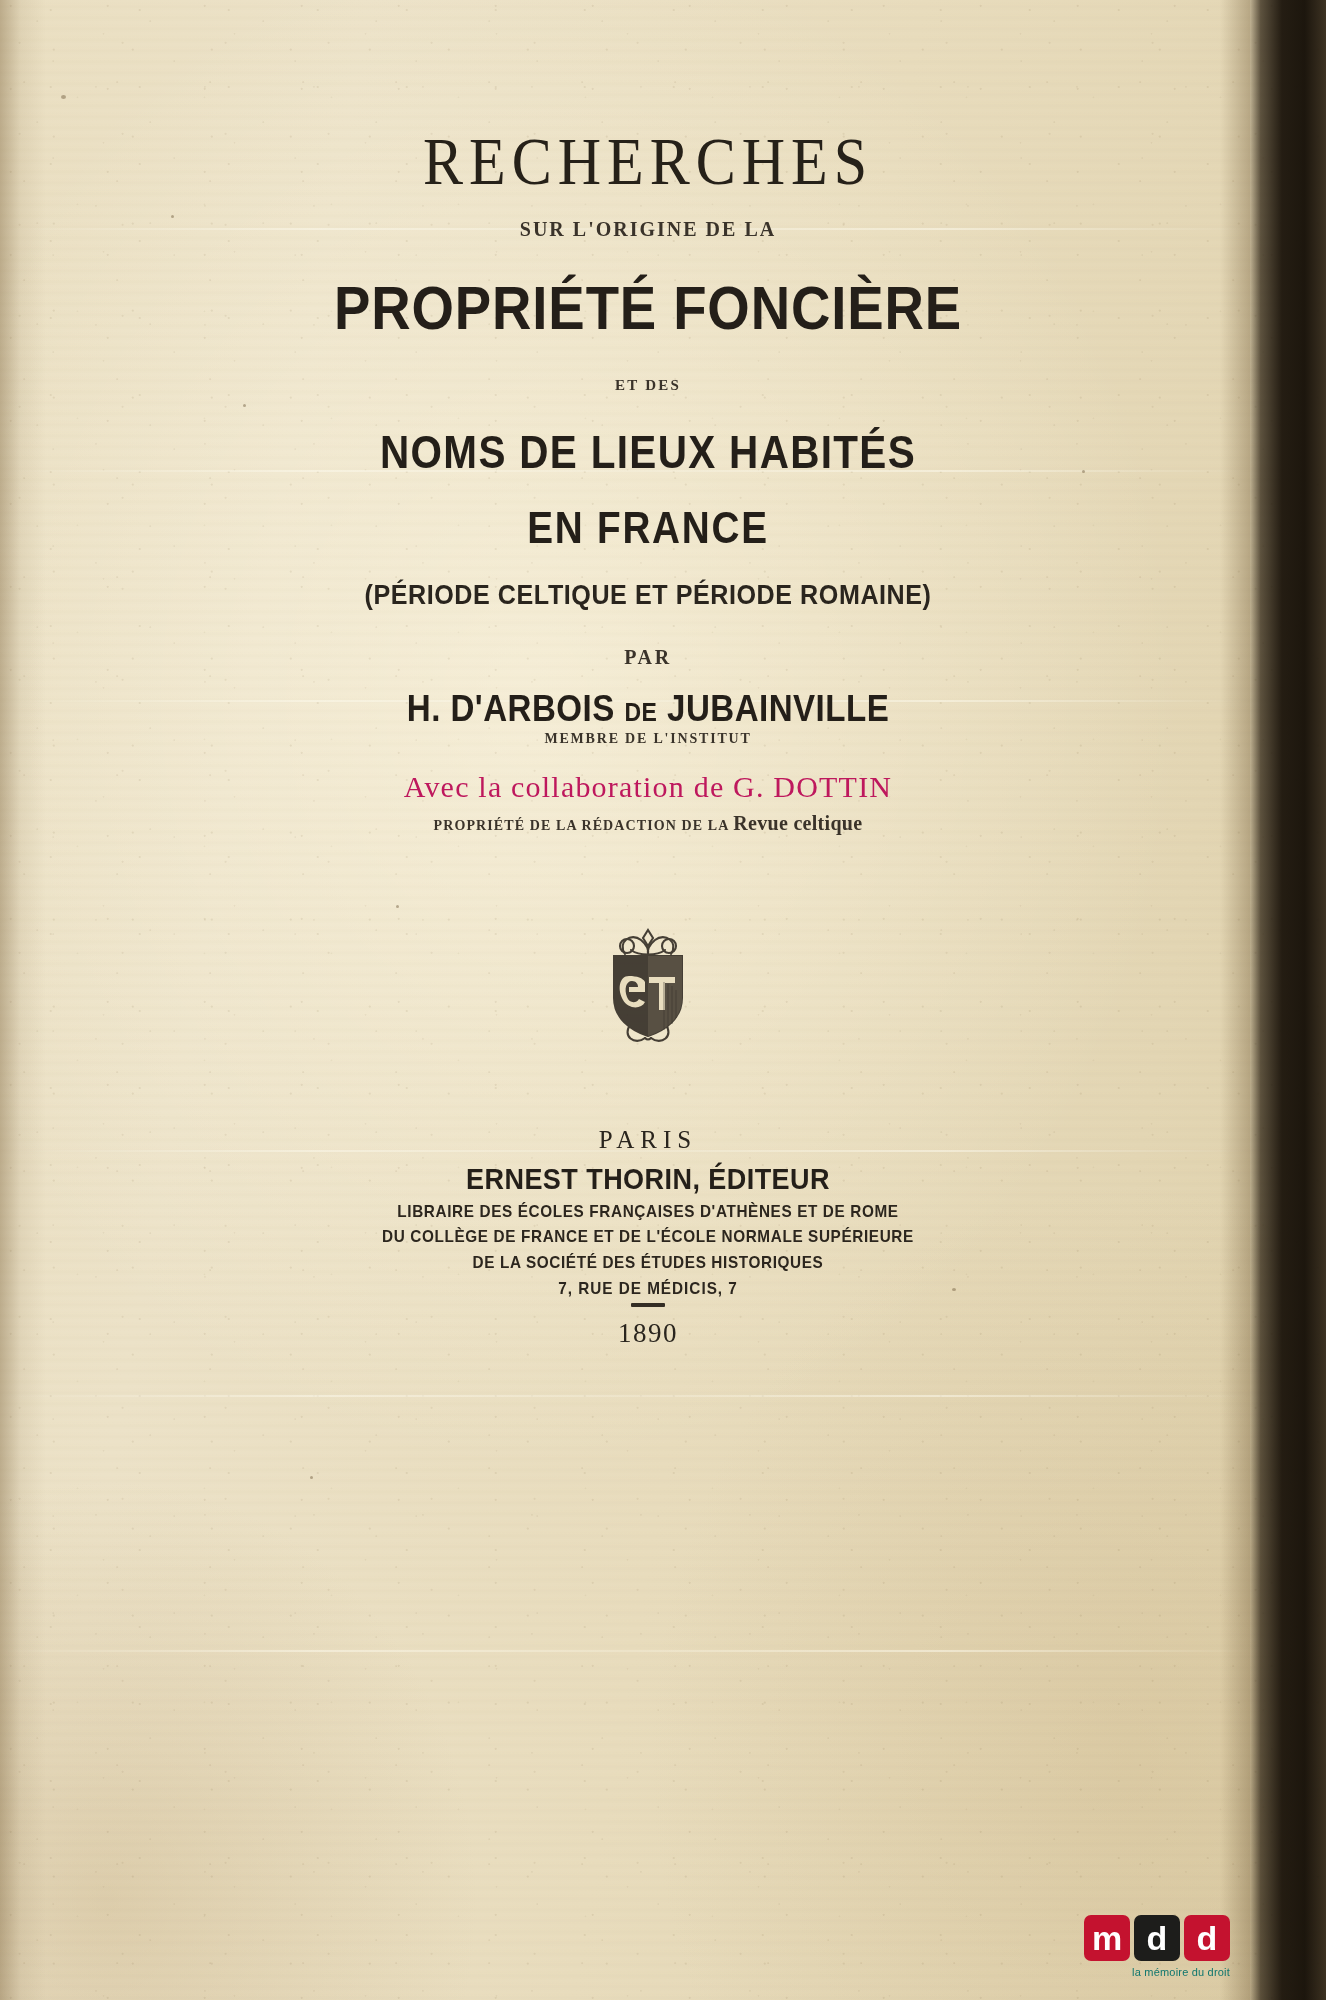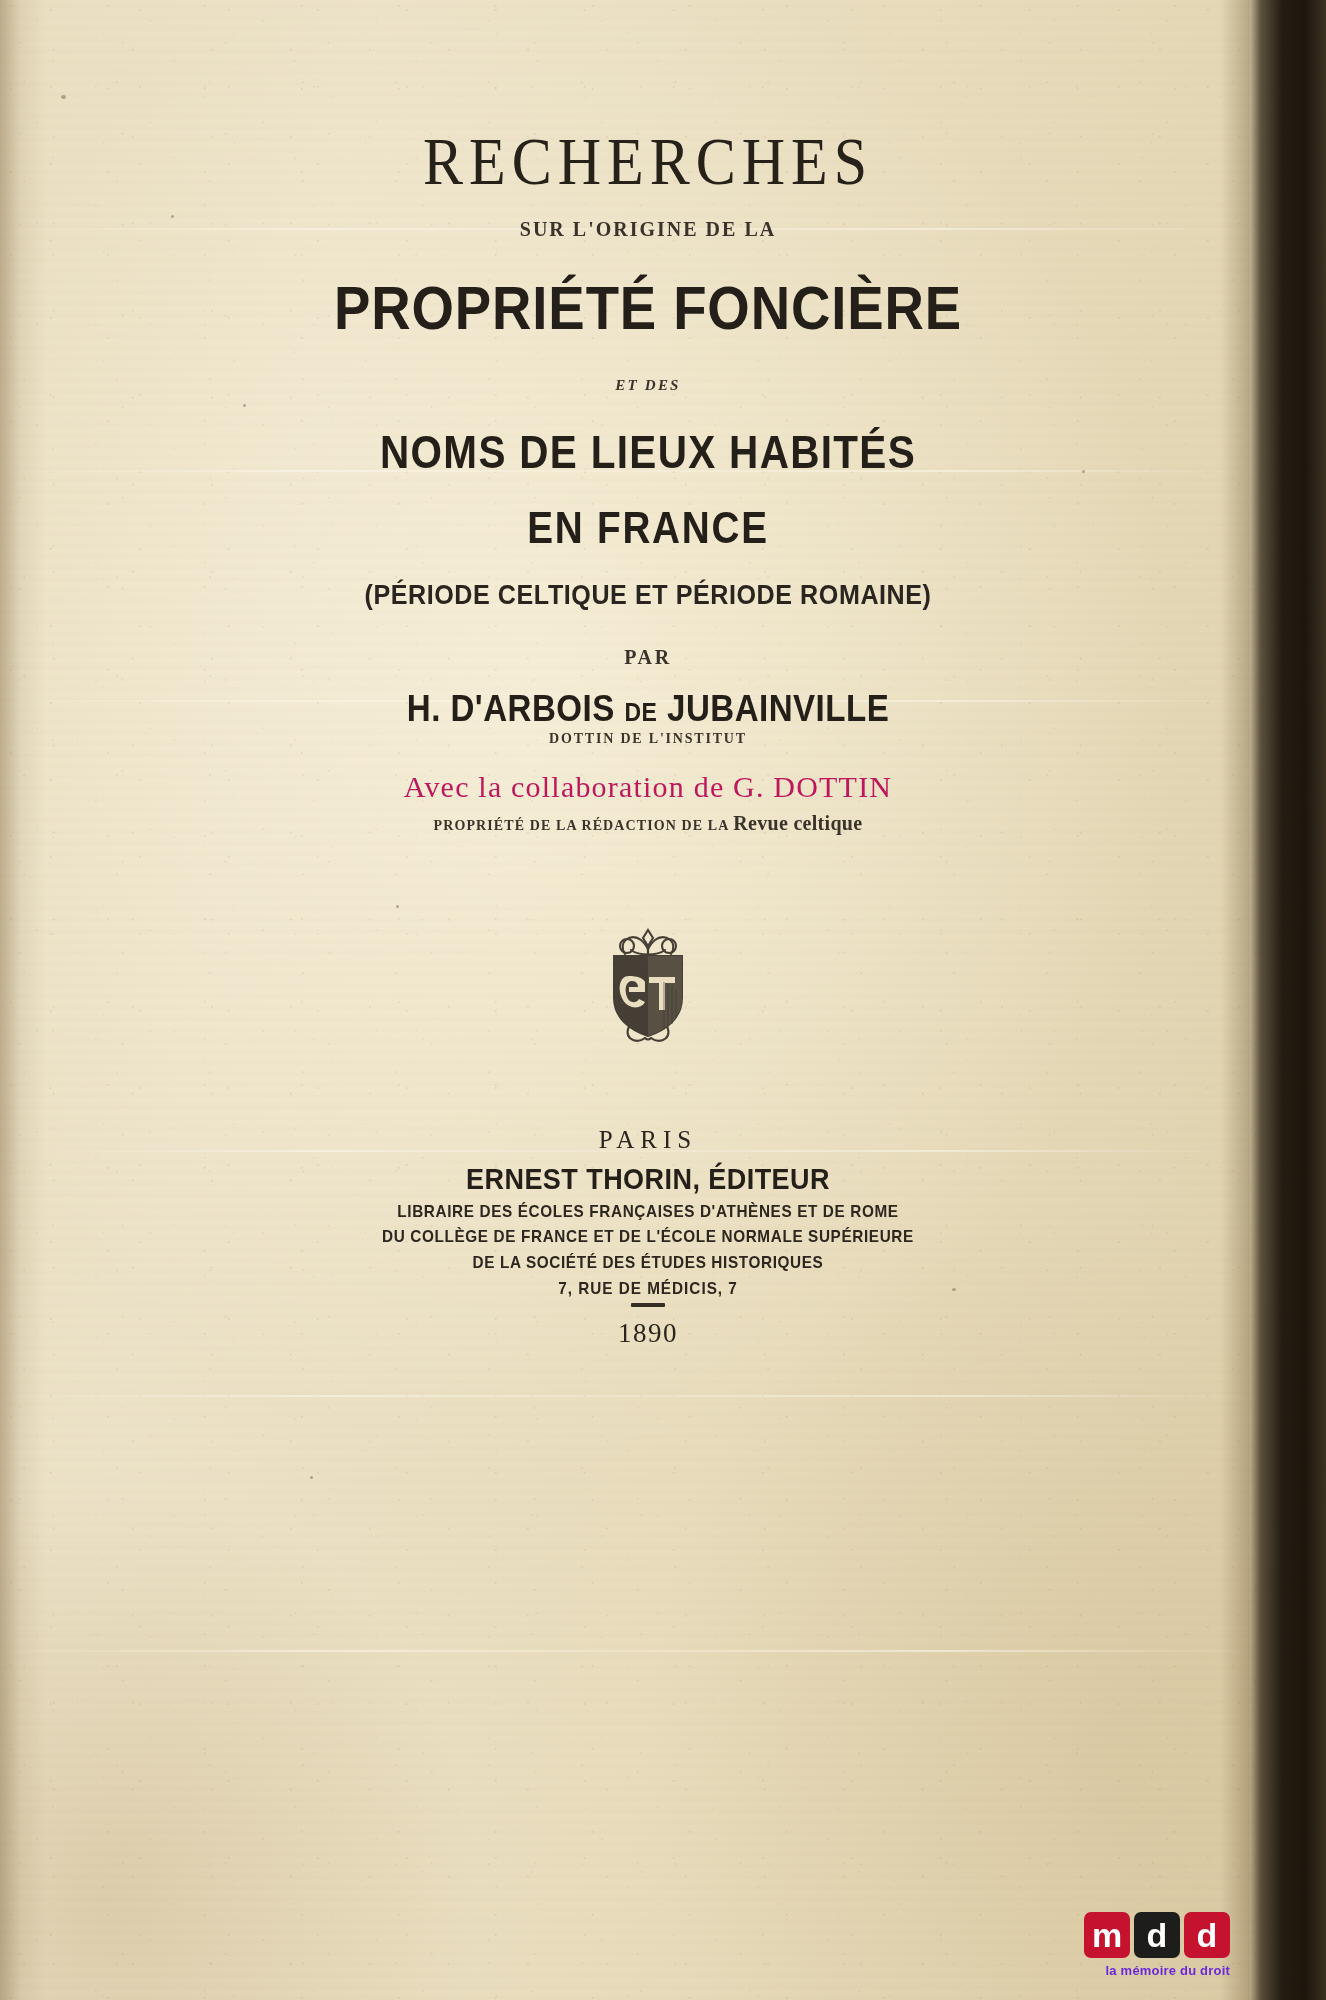--- a/index.html
+++ b/index.html
@@ -82,21 +82,21 @@
     font-family:"Liberation Serif", serif;
     font-weight:700;
     color:#3a332a;
     text-align:center;
   }
 
   #l-recherches   {top:128px; font-family:"Liberation Serif",serif; font-weight:400;
                    font-size:60px; letter-spacing:6px; color:#262119; transform:scaleY(1.12);}
   #l-surorigine   {top:218px; font-size:20px; letter-spacing:2.0px;}
   #l-propriete    {top:272px; font-size:62px; letter-spacing:1px;}
-  #l-etdes        {top:377px; font-size:15px; letter-spacing:2.2px;font-style:italic;}
+  #l-etdes        {top:377px; font-size:15px; letter-spacing:2.2px;}
   #l-noms         {top:425px; font-size:46px; letter-spacing:1.5px;}
   #l-enfrance     {top:503px; font-size:44px; letter-spacing:2px;}
   #l-periode      {top:580px; font-size:27px; letter-spacing:.6px;
                    font-family:"Liberation Sans",sans-serif;font-weight:700;transform:scaleX(.93);color:#2a251e;}
   #l-par          {top:646px; font-size:20px; letter-spacing:2.6px;}
   #l-author       {top:688px; font-size:36px; letter-spacing:.5px;
                    font-family:"Liberation Sans",sans-serif;font-weight:700;transform:scaleX(.92);color:#241f19;}
   #l-author .sm   {font-size:25px;}
   #l-membre       {top:731px; font-size:14px; letter-spacing:1.8px;}
   #l-collab       {top:770px; font-size:30px; letter-spacing:1.2px;
@@ -125,22 +125,22 @@
   #device{position:absolute;top:920px;left:50%;transform:translateX(-50%);
           width:150px;height:130px;opacity:.88;}
 
   
   #logo{position:absolute;right:96px;bottom:22px;text-align:right;}
   #logo .marks{display:flex;align-items:flex-end;gap:4px;justify-content:flex-end;}
   #logo .m{width:46px;height:46px;border-radius:7px;background:#c4122f;
            color:#fff;font-family:"Liberation Sans",sans-serif;font-weight:700;
            font-size:34px;line-height:46px;text-align:center;}
   #logo .m.dark{background:#1d1d1b;}
-  #logo .tag{margin-top:5px;color:#6d28d9;font-family:"Liberation Sans",sans-serif;
-             font-size:13px;font-weight:700;letter-spacing:.2px;}
+  #logo .tag{margin-top:5px;color:#0f766e;font-family:"Liberation Sans",sans-serif;
+             font-size:11px;font-weight:400;letter-spacing:.2px;}
 
   
   .speck{position:absolute;background:#6b5737;border-radius:50%;opacity:.45;}
 </style>
 </head>
 <body>
 
 <div id="paper"></div>
 <div id="bands"></div>
 <div id="grain"></div>
@@ -177,21 +177,21 @@
   <div class="ln display" id="l-noms">NOMS DE LIEUX HABITÉS</div>
 
   <div class="ln display" id="l-enfrance">EN FRANCE</div>
 
   <div class="ln" id="l-periode">(PÉRIODE CELTIQUE ET PÉRIODE ROMAINE)</div>
 
   <div class="ln small-caps-serif" id="l-par">PAR</div>
 
   <div class="ln" id="l-author"><span>H. D'ARBOIS</span><span> </span><span class="sm">DE</span><span> </span><span>JUBAINVILLE</span></div>
 
-  <div class="ln small-caps-serif" id="l-membre">DOTTIN DE L'INSTITUT</div>
+  <div class="ln small-caps-serif" id="l-membre">MEMBRE DE L'INSTITUT</div>
 
   <div class="ln" id="l-collab">Avec la collaboration de G. DOTTIN</div>
 
   <div class="ln small-caps-serif" id="l-secretaire"><span>PROPRIÉTÉ DE LA RÉDACTION DE LA</span><span> </span><span class="ital">Revue celtique</span></div>
 
   <svg id="device" viewBox="0 0 150 130">
     <g fill="none" stroke="#2e2821" stroke-width="2.1" stroke-linecap="round">
 
       <path d="M52 34 C44 22 58 12 68 20 C74 25 76 30 75 35"></path>
       <path d="M98 34 C106 22 92 12 82 20 C76 25 74 30 75 35"></path>

